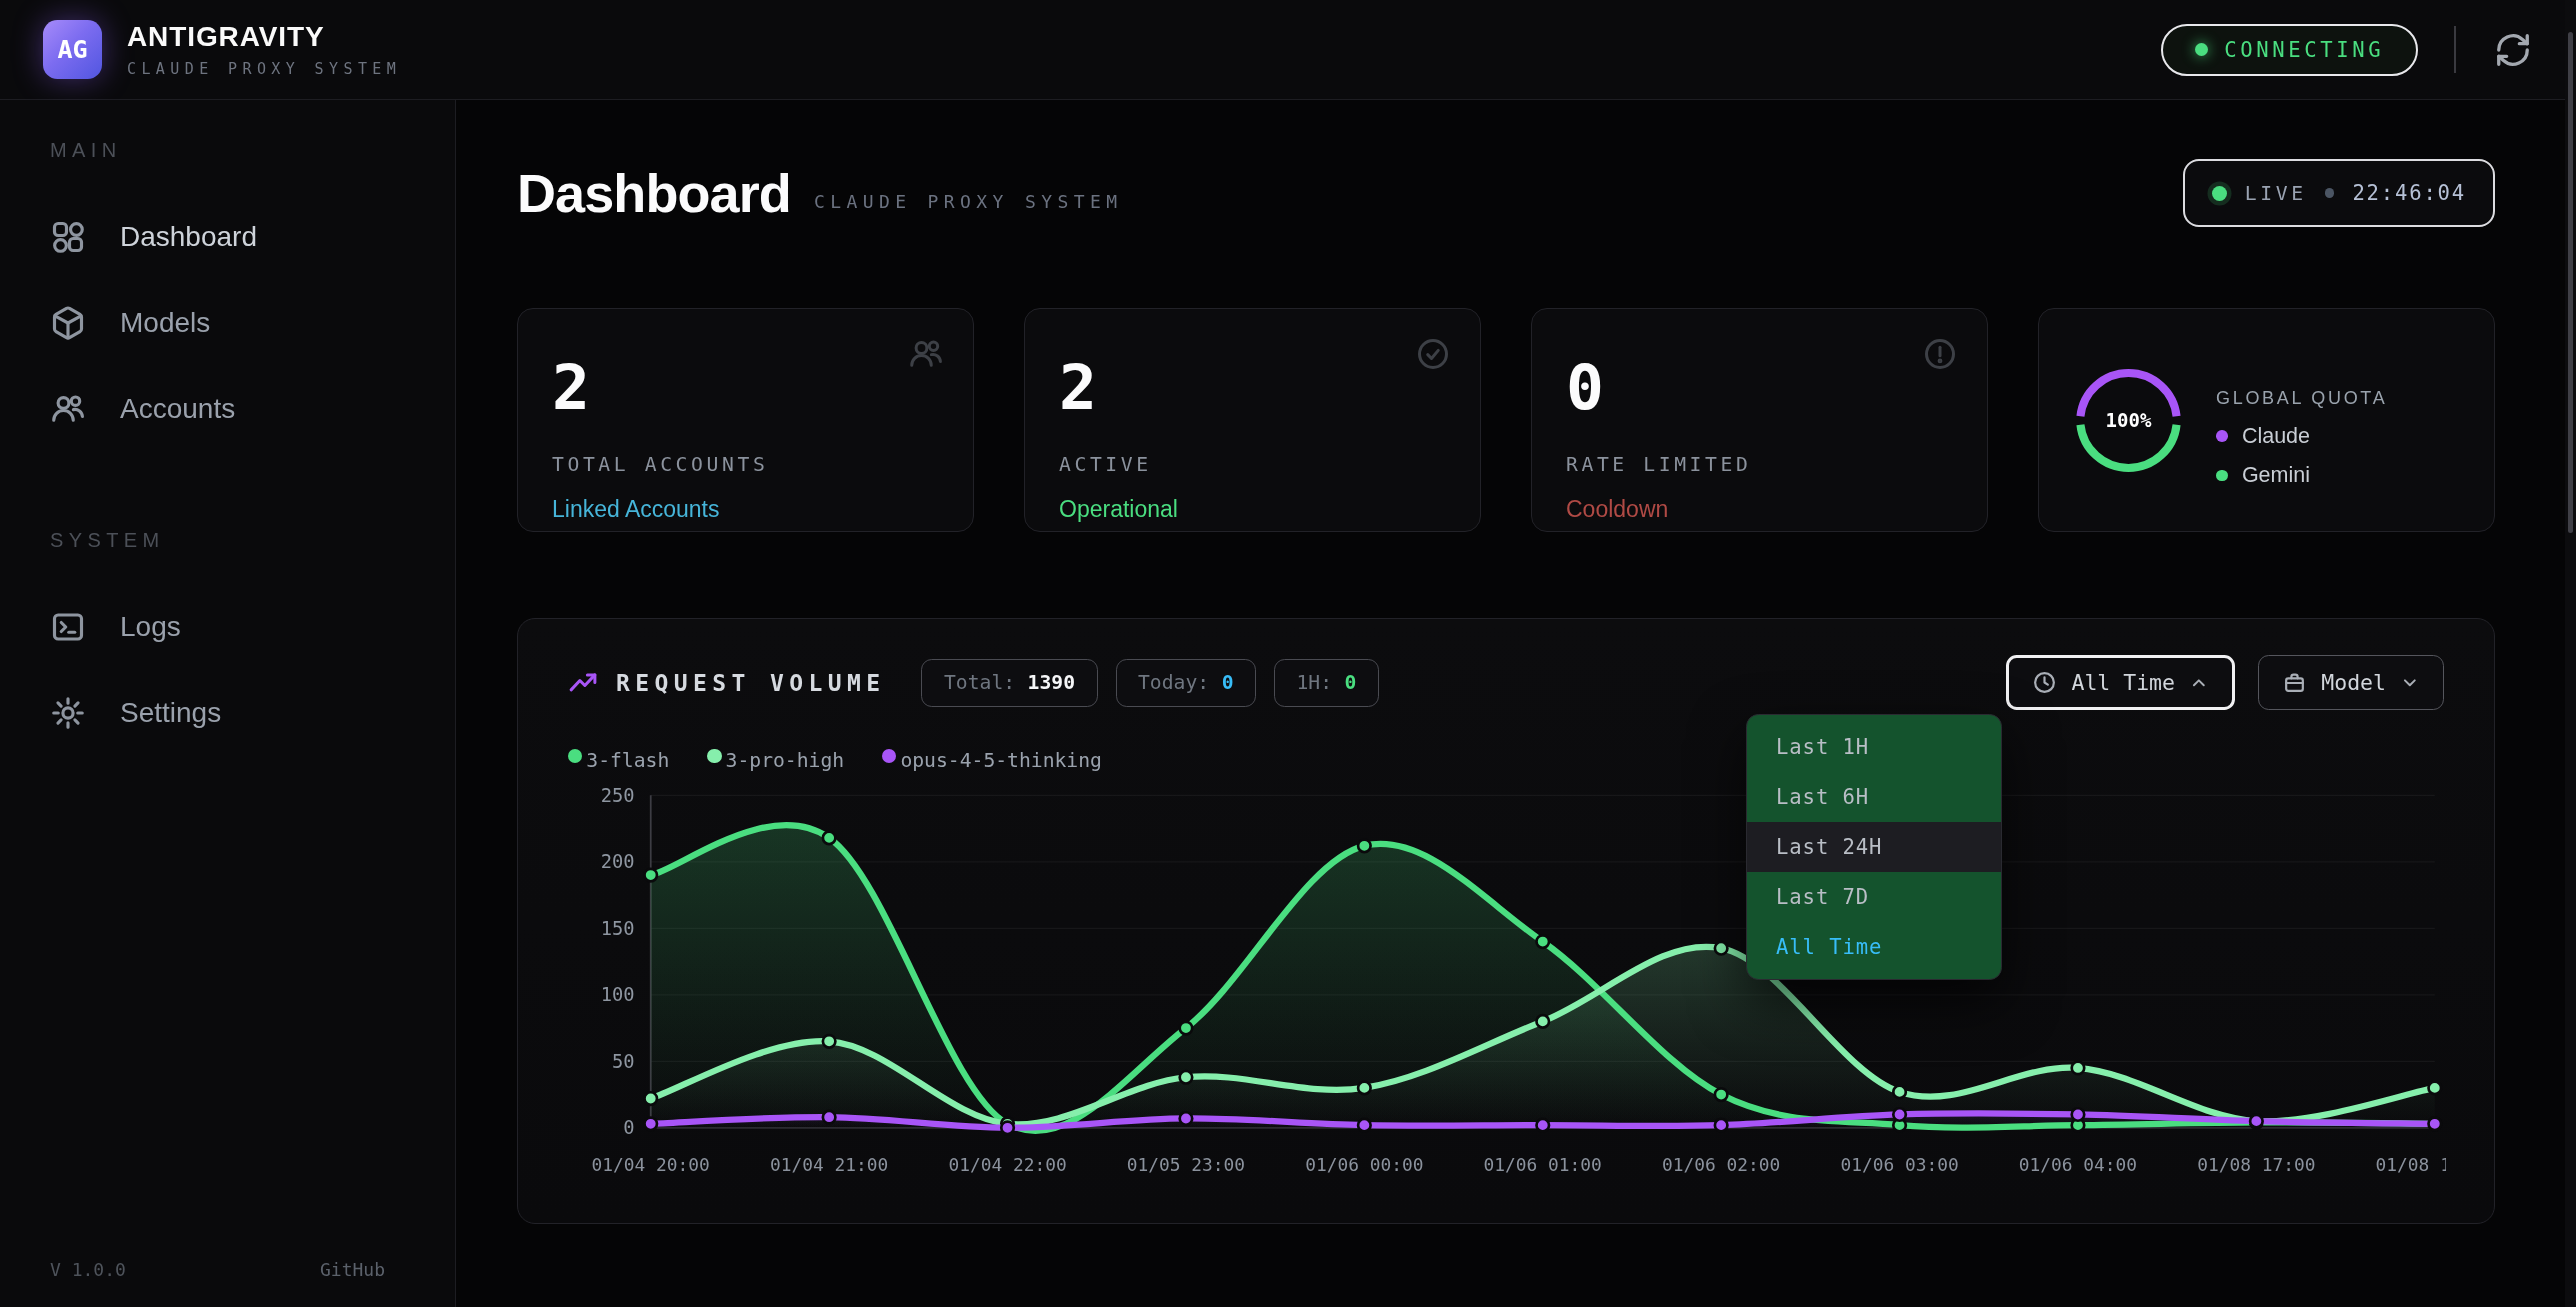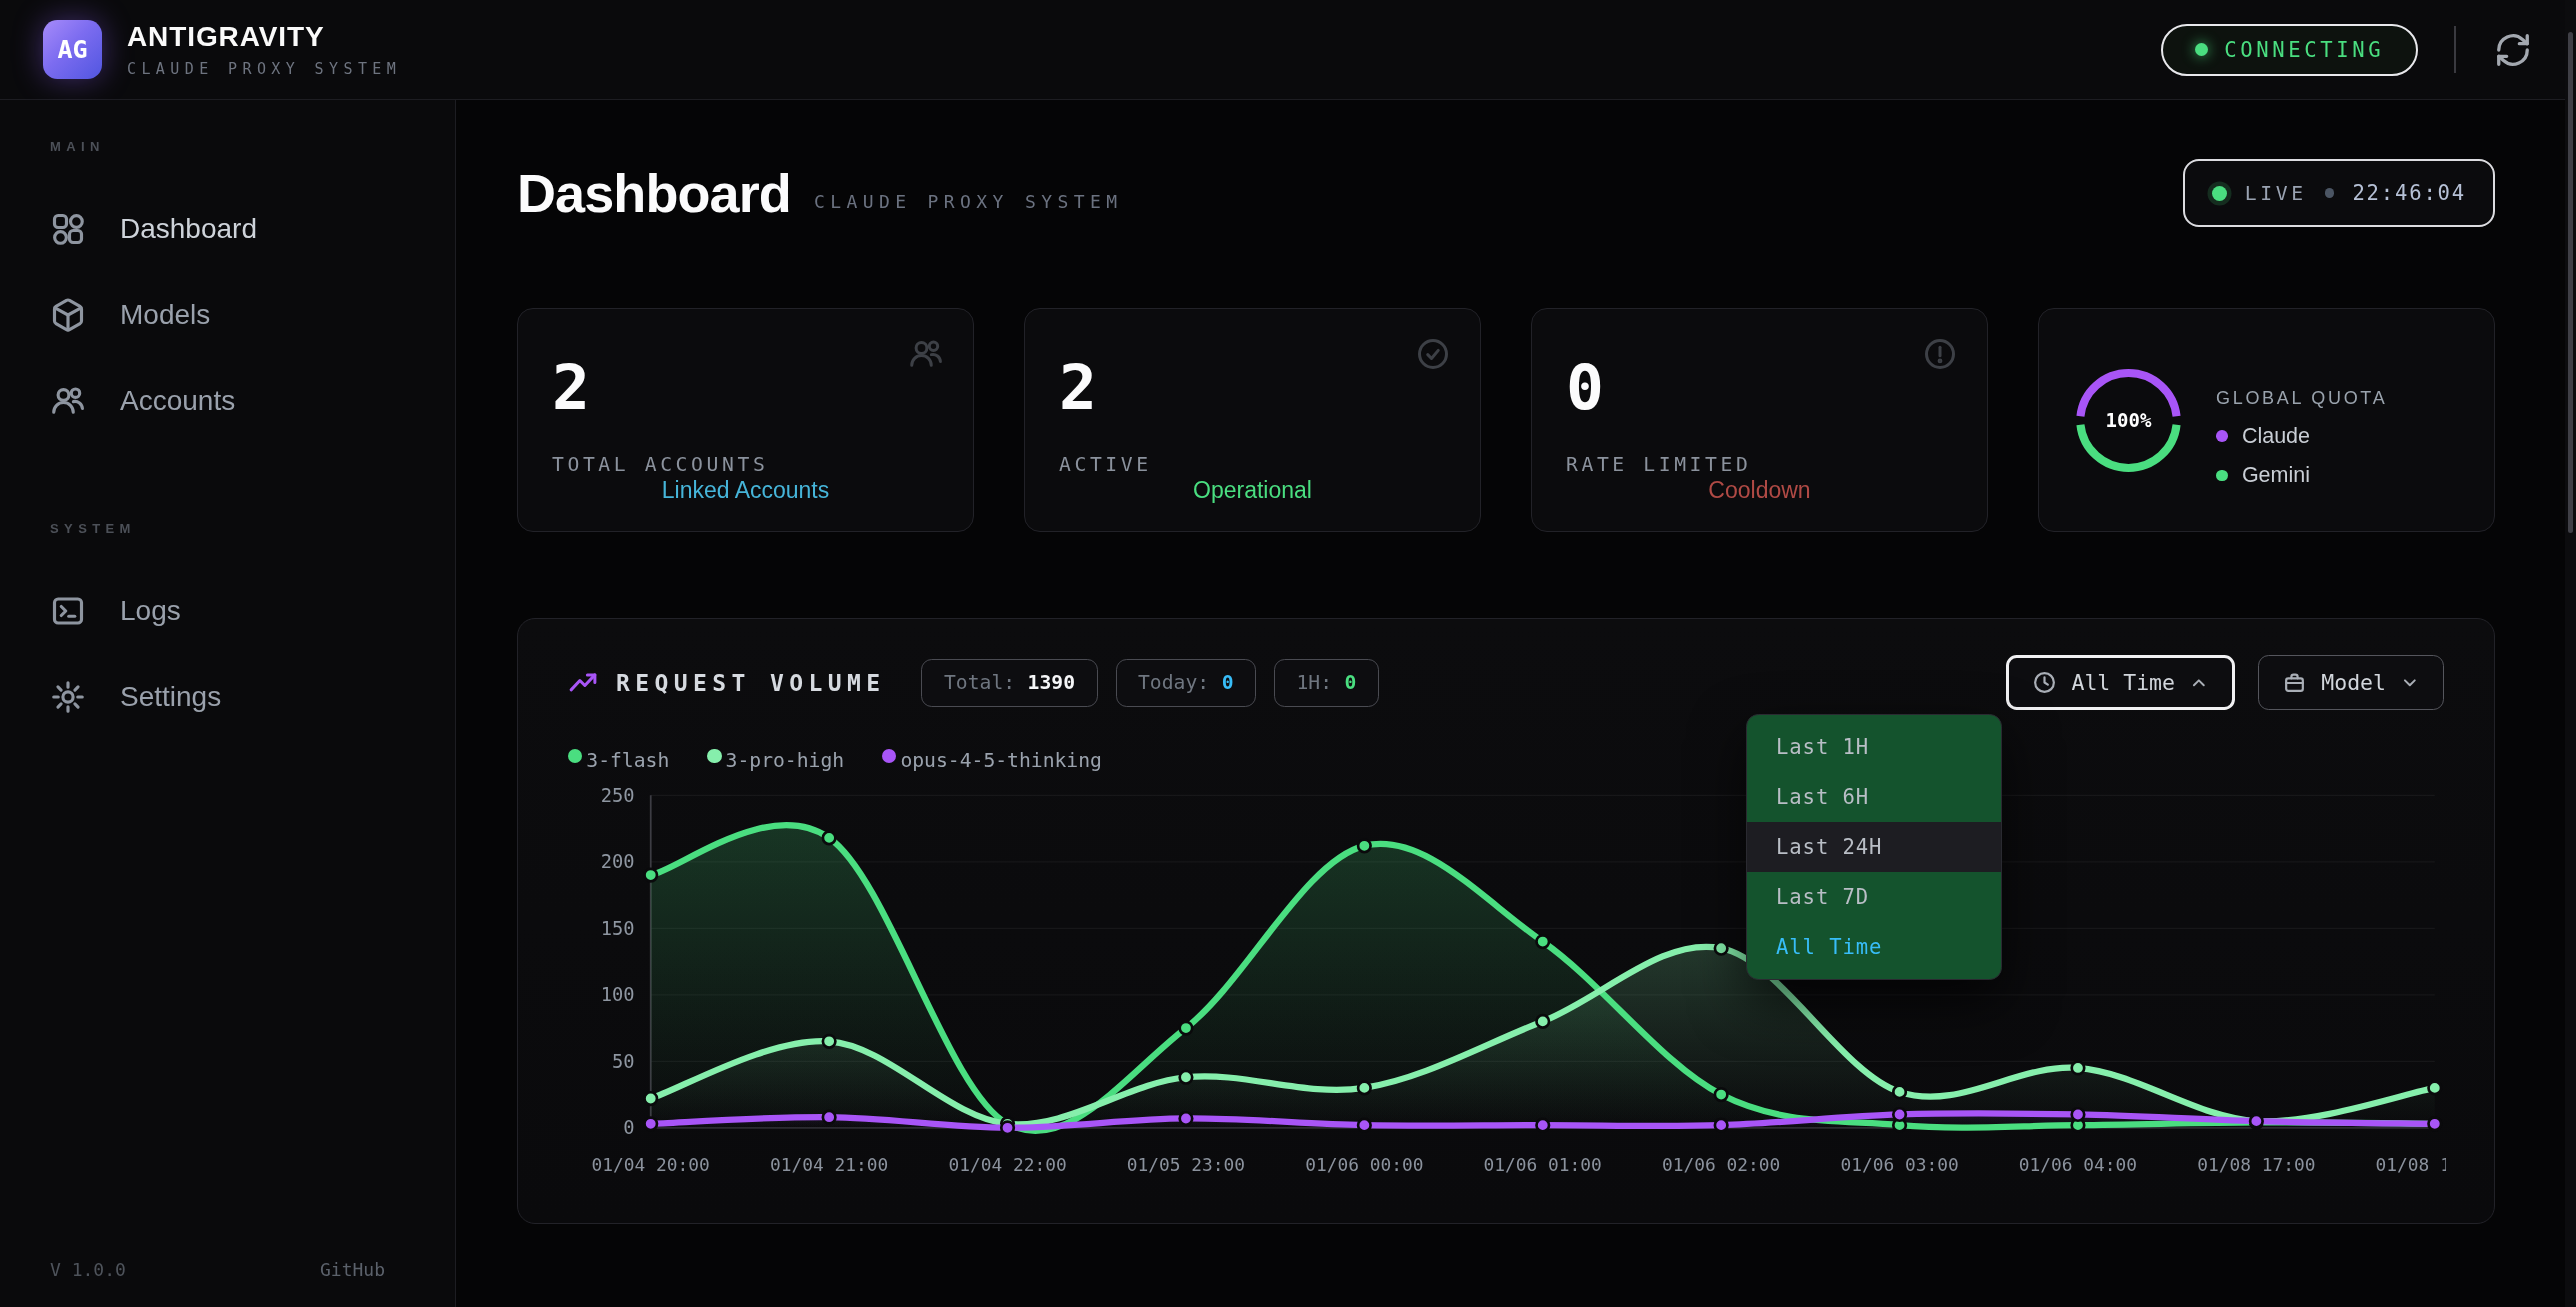--- a/index.html
+++ b/index.html
@@ -27,21 +27,21 @@
             box-shadow:0 0 12.5px rgba(74,222,128,.8); }
   .conn-label { font-family:"DejaVu Sans Mono", monospace; font-size:20.6px; color:#4ade80; letter-spacing:3.6px; }
   .hdr-divider { width:1.8px; height:47px; background:#3a3a40; margin:0 36px; }
   .refresh-btn { width:41px; height:41px; color:#a3a8b0; cursor:pointer;
             display:flex; align-items:center; justify-content:center; }
 
   
   .sidebar { position:absolute; left:0; top:100px; bottom:0; width:456px;
              background:#0a0a0c; border-right:1.8px solid #1d1d22; padding-top:39px; }
   .side-section { margin-bottom:50px; }
-  .side-section-label { margin:0 0 32px 50px; font-size:13px; font-weight:bold;
+  .side-section-label { margin:0 0 32px 50px; font-size:20px; font-weight:normal;
              color:#4c5058; letter-spacing:5.4px; }
   .side-item { height:86px; display:flex; align-items:center; padding-left:50px; gap:34px;
              cursor:pointer; }
   .side-item .s-icon { width:36px; height:36px; color:#8e95a0; flex:0 0 auto; }
   .side-item .s-label { font-size:28px; color:#9aa1ac; }
   .side-item.active .s-label { color:#ced3da; }
   .side-footer { position:absolute; left:50px; right:70px; bottom:27px;
              display:flex; justify-content:space-between;
              font-family:"DejaVu Sans Mono", monospace; font-size:18px; color:#4e535b; }
   .side-footer .gh { cursor:pointer; color:#5b616b; }
@@ -62,21 +62,21 @@
 
   
   .cards { margin-top:81px; display:grid; grid-template-columns:repeat(4,1fr); gap:50px; }
   .card { position:relative; height:224px; background:#0b0b0d; border:1.8px solid #222228;
           border-radius:16px; padding:27px 34px; }
   .card .corner-icon { position:absolute; top:27px; right:29px; width:36px; height:36px; color:#3d4046; }
   .card-value { margin-top:19.7px; font-family:"DejaVu Sans Mono", monospace; font-weight:bold;
           font-size:63px; line-height:1; color:#fbfbfc; }
   .card-label { margin-top:34px; font-family:"DejaVu Sans Mono", monospace; font-size:19.7px;
           color:#8b929d; letter-spacing:3.6px; }
-  .card-sub { margin-top:1px; font-size:23px;text-align:center; }
+  .card-sub { margin-top:20px; font-size:23px; }
   .quota-card { display:flex; align-items:center; gap:32px; }
   .donut-wrap { position:relative; width:111px; height:111px; flex:0 0 auto; }
   .donut-pct { position:absolute; inset:0; display:flex; align-items:center; justify-content:center;
           font-family:"DejaVu Sans Mono", monospace; font-weight:bold; font-size:19px; color:#fff; }
   .quota-right { display:flex; flex-direction:column; gap:14.3px; }
   .quota-title { font-family:Liberation Sans, sans-serif; font-size:18px; color:#9aa3ad; letter-spacing:2.7px;margin-top:36px; }
   .quota-legend-item { display:flex; align-items:center; gap:14.3px; }
   .quota-dot { width:11.6px; height:11.6px; border-radius:50%; }
   .quota-name { font-size:21.5px; color:#c9ced5; }
 

